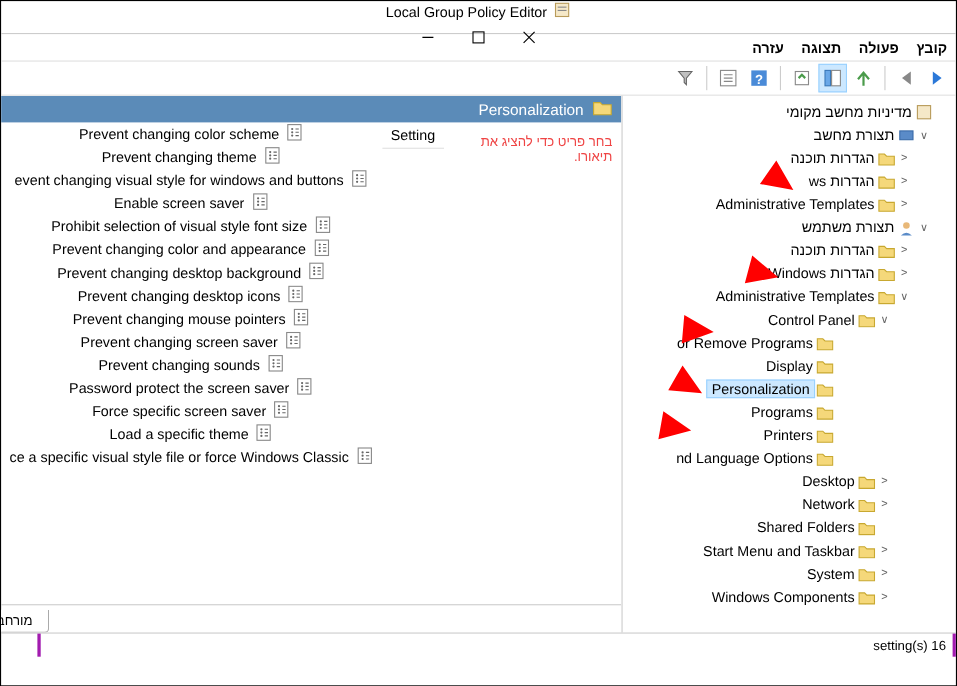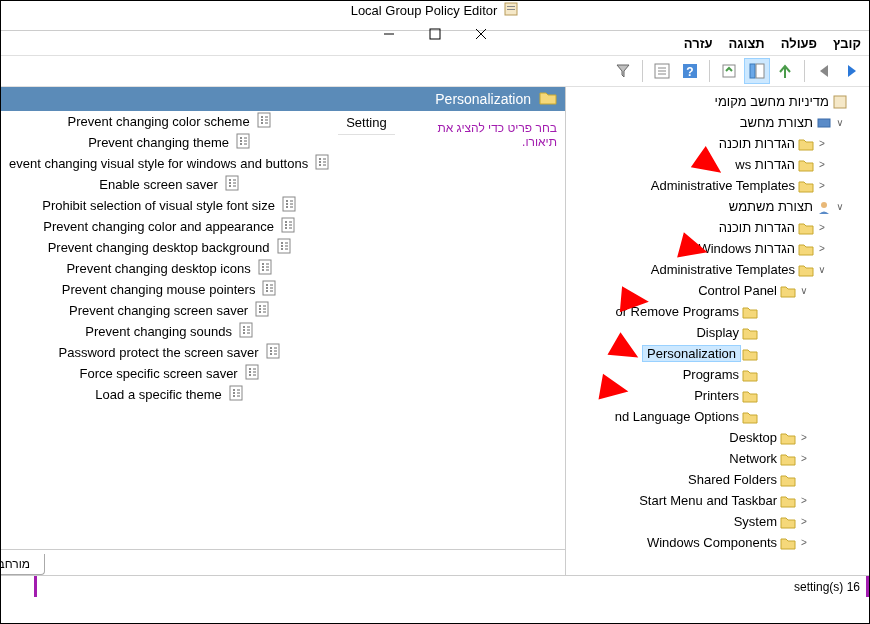--- a/index.html
+++ b/index.html
@@ -19,21 +19,21 @@
   .tree { font-size: 13px; direction: rtl; }
   .trow { display: flex; align-items: center; height: 21px; white-space: nowrap; padding-right: 6px; }
   .trow .exp { width: 14px; display: inline-flex; justify-content: center; color: #666; font-size: 10px; cursor: default; }
   .trow .ic { width: 18px; display: inline-flex; justify-content: center; }
   .trow .lbl { padding: 0 2px; cursor: default; }
   .trow.selected .lbl { background: #cce8ff; border: 1px solid #99d1ff; padding: 0 4px; }
   .ind1 { padding-right: 22px; } .ind2 { padding-right: 40px; } .ind3 { padding-right: 58px; } .ind4 { padding-right: 96px; }
   .content { flex: 1; display: flex; flex-direction: column; overflow: hidden; position: relative; }
   .chead { height: 24px; background: #5b8bb8; color: #fff; display: flex; align-items: center; direction: rtl; padding: 0 8px; gap: 8px; font-size: 14px; }
   .cbody { flex: 1; display: flex; direction: rtl; }
-  .desc { width: 196px; padding: 10px 8px; font-size: 12px; color: #a21caf; }
+  .desc { width: 196px; padding: 10px 8px; font-size: 12px; color: #ef4444; }
   .list { flex: 1; display: flex; direction: rtl; }
   .listhead { height: 24px; border-bottom: 1px solid #e0e0e0; display: flex; align-items: center; padding: 0 8px; font-size: 13px; direction: ltr; justify-content: flex-end; }
   .listitems { flex: 1; overflow: hidden; }
   .lirow { height: 21px; display: flex; align-items: center; padding: 0 8px; gap: 6px; direction: ltr; justify-content: center; font-size: 13px; white-space: nowrap; }
   .tabs { height: 26px; border-top: 1px solid #ccc; display: flex; align-items: flex-end; direction: rtl; padding-right: 520px; }
   .tab { border: 1px solid #aaa; border-top: none; padding: 3px 14px; font-size: 12px; background: #fff; cursor: default; border-radius: 0 0 4px 4px; margin-left: -1px; }
   .tab.active { background: #fff; font-weight: normal; }
   .status { height: 22px; border-top: 1px solid #ccc; display: flex; align-items: center; font-size: 12px; direction: ltr; padding-left: 6px; }
   .status .cell { border-right: 3px solid #a21caf; padding: 0 6px; height: 100%; display: flex; align-items: center; }
   .status .filler { flex: 1; }
@@ -513,20 +513,32 @@
               <span><svg width="16" height="16">
                   <rect x="2" y="1" width="12" height="14" fill="#fff" stroke="#888"></rect>
                   <circle cx="6" cy="5" r="1" fill="#666"></circle>
                   <circle cx="6" cy="8" r="1" fill="#666"></circle>
                   <circle cx="6" cy="11" r="1" fill="#666"></circle>
                   <line x1="9" y1="5" x2="12" y2="5" stroke="#666"></line>
                   <line x1="9" y1="8" x2="12" y2="8" stroke="#666"></line>
                   <line x1="9" y1="11" x2="12" y2="11" stroke="#666"></line>
                 </svg></span>
             </div>
+            <div class="lirow">
+              <span>ce a specific visual style file or force Windows Classic</span>
+              <span><svg width="16" height="16">
+                  <rect x="2" y="1" width="12" height="14" fill="#fff" stroke="#888"></rect>
+                  <circle cx="6" cy="5" r="1" fill="#666"></circle>
+                  <circle cx="6" cy="8" r="1" fill="#666"></circle>
+                  <circle cx="6" cy="11" r="1" fill="#666"></circle>
+                  <line x1="9" y1="5" x2="12" y2="5" stroke="#666"></line>
+                  <line x1="9" y1="8" x2="12" y2="8" stroke="#666"></line>
+                  <line x1="9" y1="11" x2="12" y2="11" stroke="#666"></line>
+                </svg></span>
+            </div>
           </div>
       </div>
     </div>
     <div class="tabs">
       <div class="tab active">מורחב</div>
       <div class="tab">רגיל</div>
     </div>
   </div>
 </div>
 

